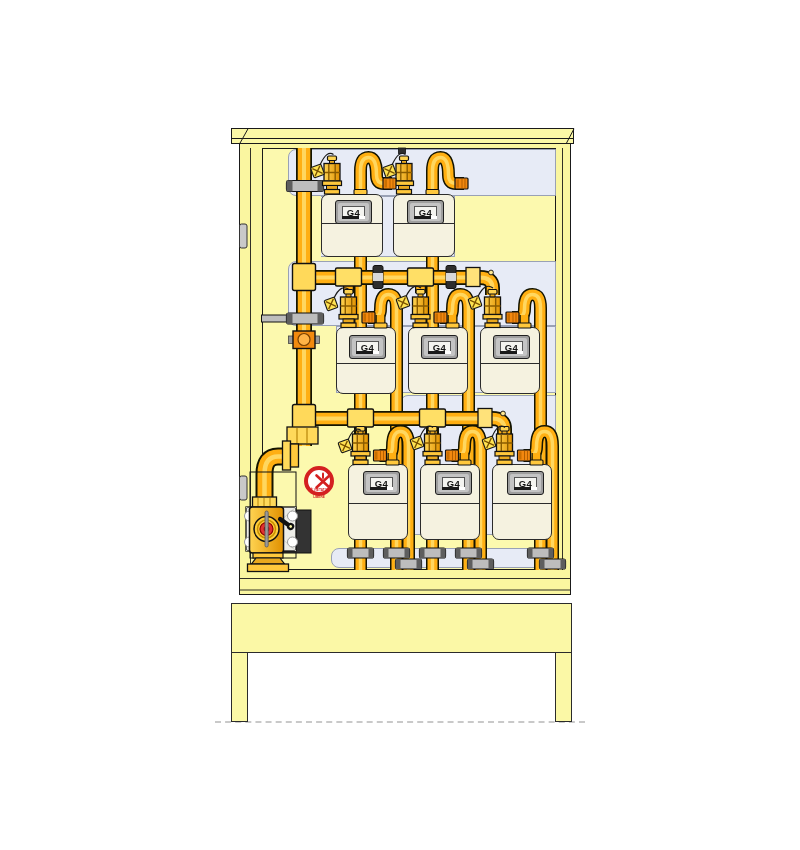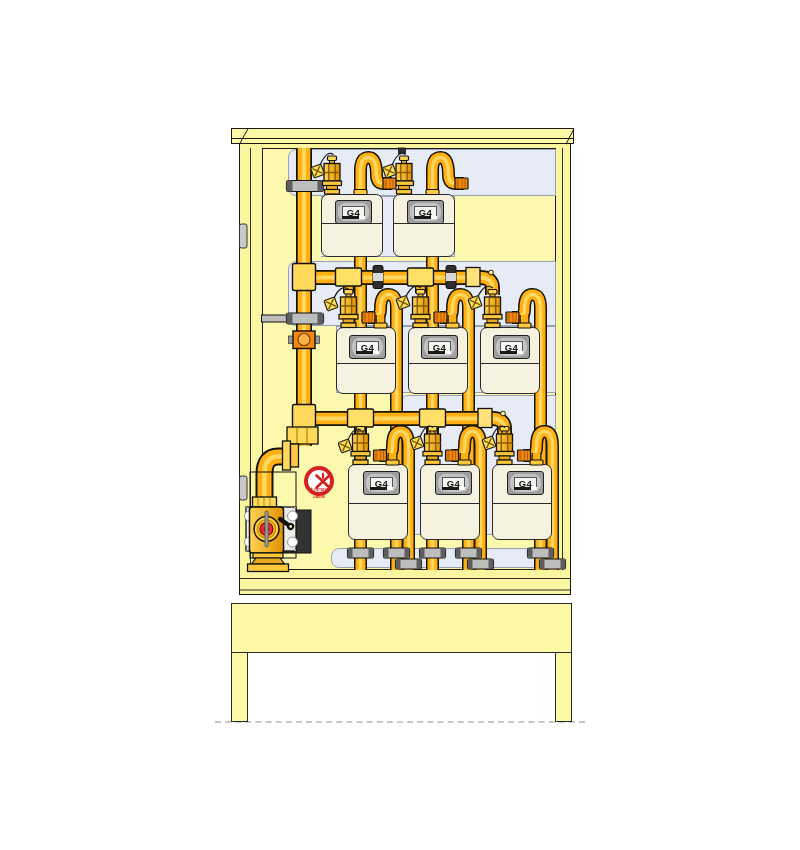--- a/index.html
+++ b/index.html
@@ -12,21 +12,21 @@
   .interior{left:262px;top:148px;width:294px;height:422px;background:#FCF9AE;border:1.2px solid #1a1a1a;}
   .stand{left:231px;top:603px;width:341px;height:50px;background:#FBF8A6;border:1.5px solid #2b2b2b;}
   .leg{top:652px;width:17px;height:70px;background:#FBF8A6;border:1.5px solid #2b2b2b;}
   .ground{left:215px;top:721px;width:370px;height:0;border-top:2px dashed #C9C9C9;}
   
   .plate{background:#E7EBF6;border:1px solid #99A1B5;}
   
   .meter{background:#F5F2E0;border:1.6px solid #2b2b2b;border-radius:7px;}
   .mseam{position:absolute;left:-1px;right:-1px;height:0;border-top:1.4px solid #2b2b2b;}
   .mdisp{position:absolute;height:22px;background:#9E9E9E;border:1.4px solid #1f1f1f;border-radius:3px;}
-  .mdin{position:absolute;left:2px;top:2px;right:2px;bottom:2px;background:#C4C4C4;border-radius:8px;}
+  .mdin{position:absolute;left:2px;top:2px;right:2px;bottom:2px;background:#C4C4C4;border-radius:2px;}
   .mwin{position:absolute;left:4px;top:3px;right:4px;height:11px;background:#F4F4F0;border:1px solid #555;
         font-size:9.5px;font-weight:bold;color:#111;text-align:center;line-height:11px;letter-spacing:.5px;}
   .modo{position:absolute;left:4px;bottom:2.5px;right:4px;height:3px;background:#1a1a1a;}
   .modo i{position:absolute;right:0;top:0;width:6px;height:3px;background:#fff;}
   
   .sign{left:304px;top:466px;width:30px;height:30px;background:#fff;border:4px solid #D42020;border-radius:50%;}
   .signtx{position:absolute;left:0;right:0;top:19px;text-align:center;font-size:3.2px;line-height:3.6px;
           color:#D42020;font-weight:bold;}
   svg{position:absolute;left:0;top:0;pointer-events:none;}
   .po{stroke:#141400;fill:none;}

